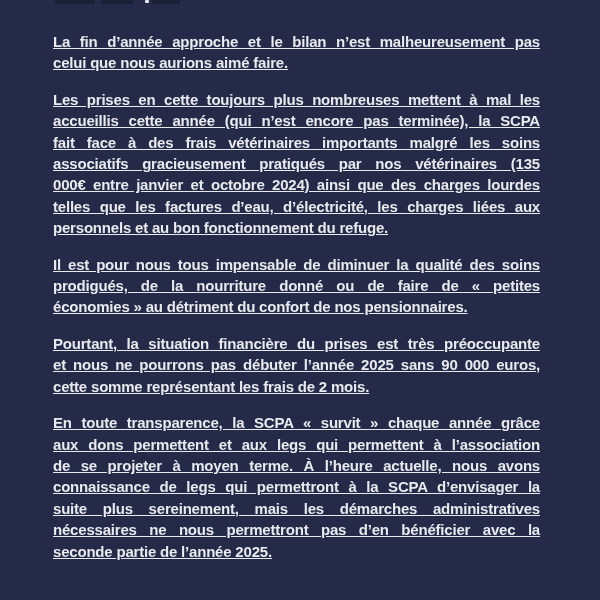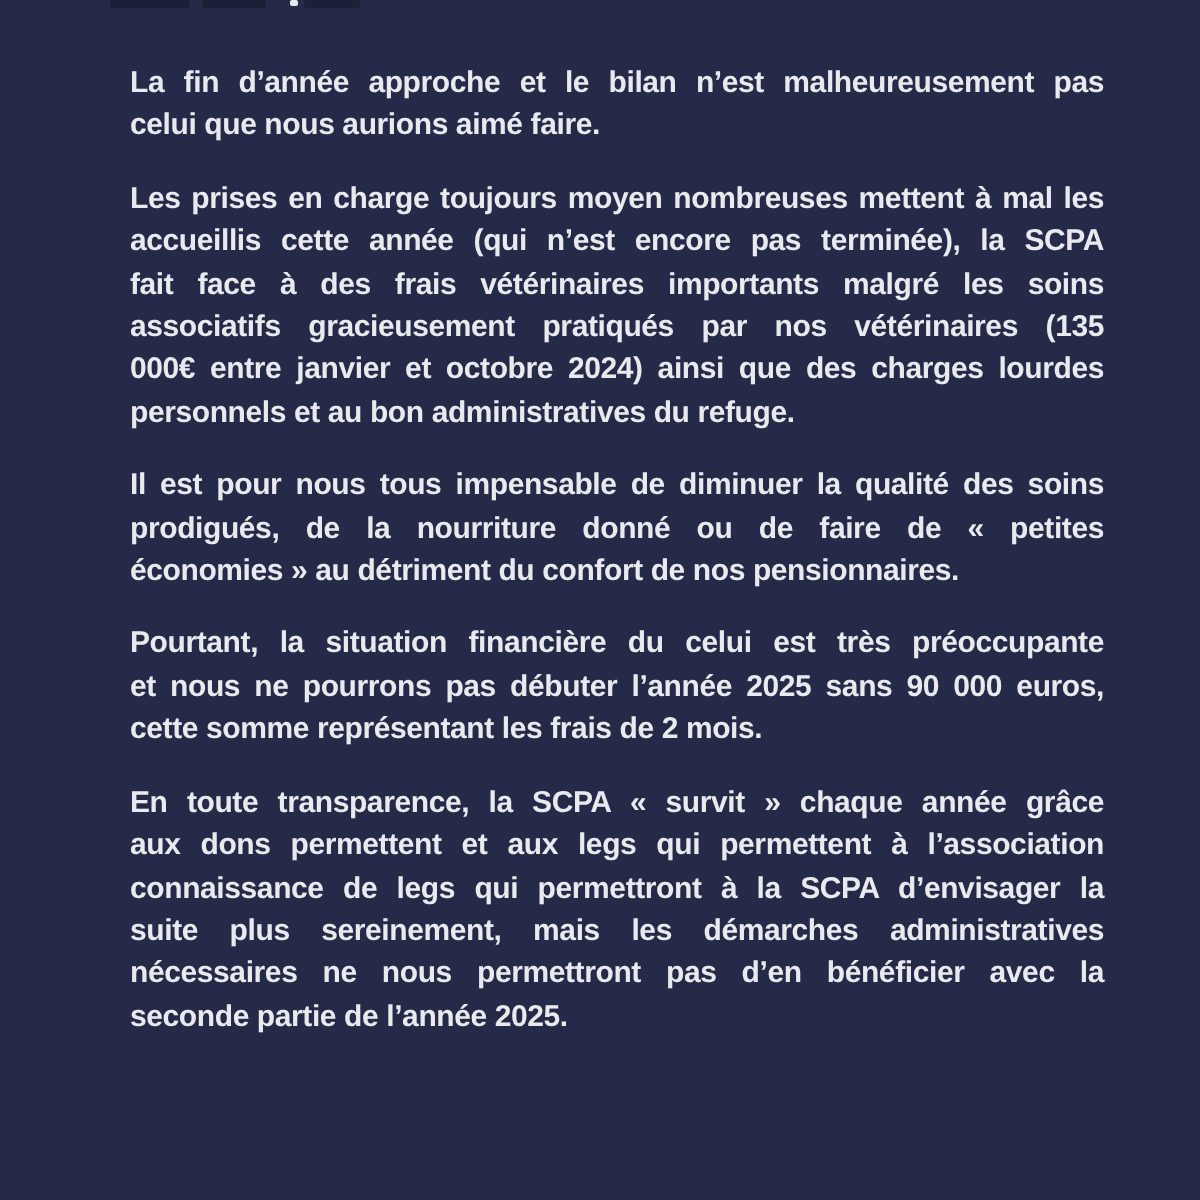--- a/index.html
+++ b/index.html
@@ -26,28 +26,29 @@
   }
   .top-fragment .mark.m1 { left: 55px;  width: 40px; }
   .top-fragment .mark.m2 { left: 101px; width: 32px; }
   .top-fragment .mark.m3 { left: 152px; width: 28px; }
   .top-fragment .dot {
     position: absolute; top: 0; left: 145px; width: 4px; height: 3px;
     background: var(--text); border-radius: 1px;
   }
   .text-body {
     position: absolute;
-    left: 65px;
+    left: 53px;
     top: 31px;
     width: 487px;
     font-weight: bold;
     font-size: 15px;
     line-height: 21.4px;
     letter-spacing: -0.2px;
     color: var(--text);
+    text-decoration: underline;
   }
   .paragraph { margin: 0 0 15px 0; }
   .paragraph:last-child { margin-bottom: 0; }
   .line {
     text-align: justify;
     text-align-last: justify;
     white-space: normal;
   }
   .line.final {
     text-align: left;
@@ -64,38 +65,40 @@
   <div class="mark m3"></div>
   <div class="dot"></div>
 </div>
 
 <div class="text-body">
     <div class="paragraph">
       <div class="line"><span class="seg">La fin d’année approche et le bilan n’est malheureusement pas</span></div>
       <div class="line final"><span class="seg">celui que nous aurions aimé faire.</span></div>
     </div>
     <div class="paragraph">
-      <div class="line"><span class="seg">Les prises en charge toujours moyen nombreuses mettent à mal les</span></div>
+      <div class="line"><span class="seg">Les prises en cette toujours plus nombreuses mettent à mal les</span></div>
       <div class="line"><span class="seg">accueillis cette année (qui n’est encore pas terminée), la SCPA</span></div>
       <div class="line"><span class="seg">fait face à des frais vétérinaires importants malgré les soins</span></div>
       <div class="line"><span class="seg">associatifs gracieusement pratiqués par nos vétérinaires (135</span></div>
       <div class="line"><span class="seg">000€ entre janvier et octobre 2024) ainsi que des charges lourdes</span></div>
-      <div class="line final"><span class="seg">personnels et au bon administratives du refuge.</span></div>
+      <div class="line"><span class="seg">telles que les factures d’eau, d’électricité, les charges liées aux</span></div>
+      <div class="line final"><span class="seg">personnels et au bon fonctionnement du refuge.</span></div>
     </div>
     <div class="paragraph">
       <div class="line"><span class="seg">Il est pour nous tous impensable de diminuer la qualité des soins</span></div>
       <div class="line"><span class="seg">prodigués, de la nourriture donné ou de faire de « petites</span></div>
       <div class="line final"><span class="seg">économies » au détriment du confort de nos pensionnaires.</span></div>
     </div>
     <div class="paragraph">
-      <div class="line"><span class="seg">Pourtant, la situation financière du celui est très préoccupante</span></div>
+      <div class="line"><span class="seg">Pourtant, la situation financière du prises est très préoccupante</span></div>
       <div class="line"><span class="seg">et nous ne pourrons pas débuter l’année 2025 sans 90 000 euros,</span></div>
       <div class="line final"><span class="seg">cette somme représentant les frais de 2 mois.</span></div>
     </div>
     <div class="paragraph">
       <div class="line"><span class="seg">En toute transparence, la SCPA « survit » chaque année grâce</span></div>
       <div class="line"><span class="seg">aux dons permettent et aux legs qui permettent à l’association</span></div>
+      <div class="line"><span class="seg">de se projeter à moyen terme. À l’heure actuelle, nous avons</span></div>
       <div class="line"><span class="seg">connaissance de legs qui permettront à la SCPA d’envisager la</span></div>
       <div class="line"><span class="seg">suite plus sereinement, mais les démarches administratives</span></div>
       <div class="line"><span class="seg">nécessaires ne nous permettront pas d’en bénéficier avec la</span></div>
       <div class="line final"><span class="seg">seconde partie de l’année 2025.</span></div>
     </div>
   </div>
 
 </body></html>

